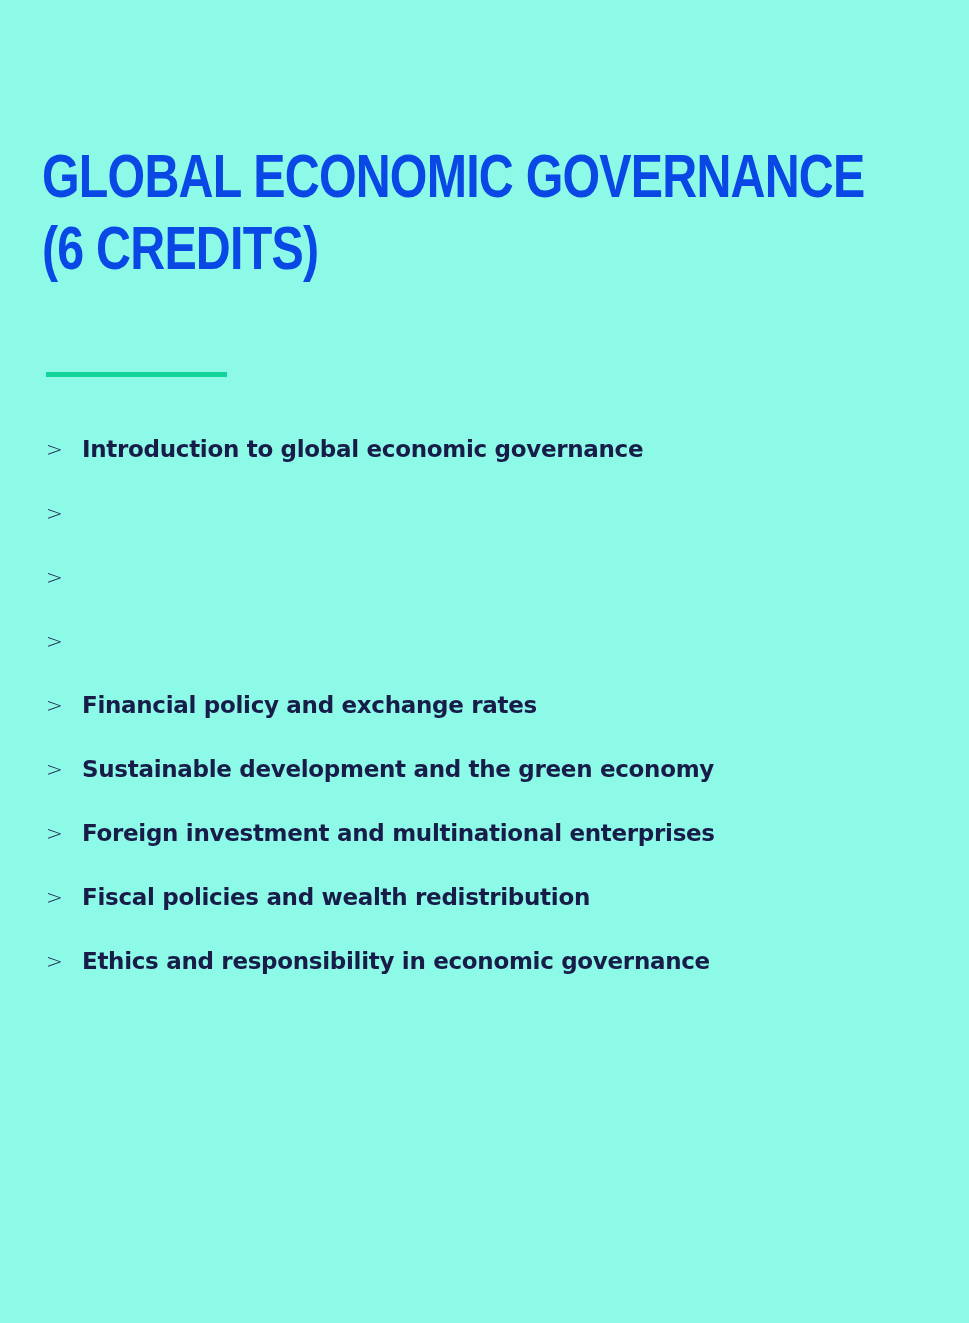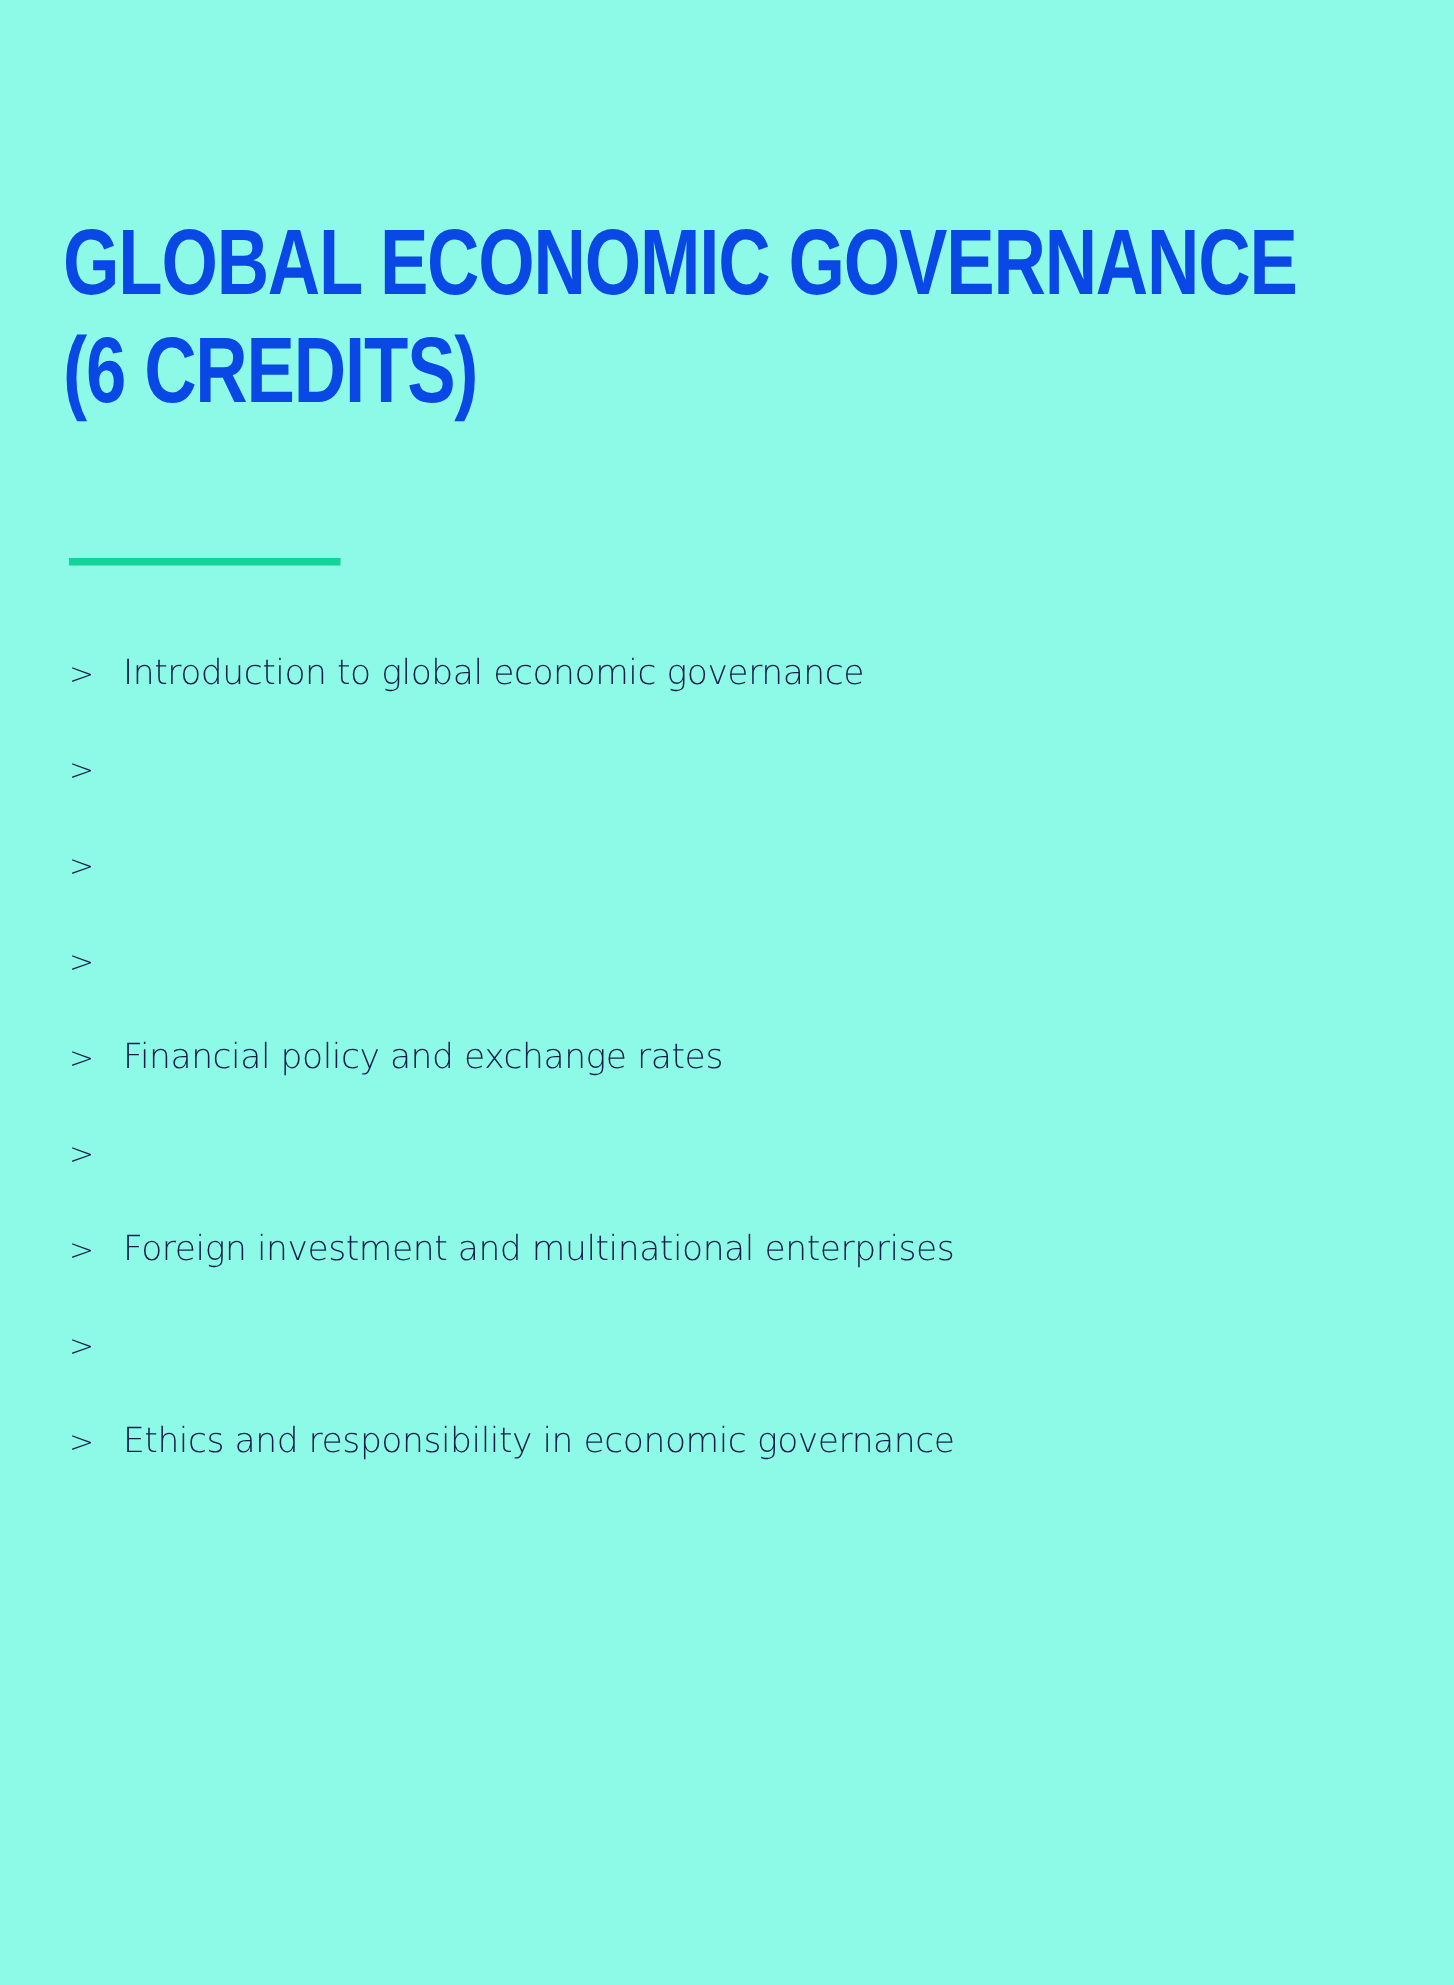--- a/index.html
+++ b/index.html
@@ -4,21 +4,21 @@
 <style>
   html, body { margin:0; padding:0; }
   body { width:969px; height:1323px; background:#8dfae8; overflow:hidden; position:relative; }
   .title { position:absolute; left:42px; top:140px; margin:0; color:#0a48e6;
     font-family:"Liberation Sans Narrow","Liberation Sans",sans-serif; font-weight:700;
     font-size:62px; line-height:72px; letter-spacing:-1px; transform:scaleX(0.78); transform-origin:left top; white-space:nowrap; }
   .rule { position:absolute; left:46px; top:372px; width:181px; height:5px; background:#10d49a; }
   ul { position:absolute; left:46px; top:430px; margin:0; padding:0; list-style:none; }
   li { height:64px; display:flex; align-items:flex-start; font-family:"DejaVu Sans",sans-serif; font-size:23px; color:#171c48; font-weight:300; }
   .chev { width:36px; font-size:20px; line-height:38px; }
-  .lbl { line-height:38px; letter-spacing:-0.3px; }
+  .lbl { line-height:38px; letter-spacing:-0.3px;font-weight:bold; }
 </style>
 </head>
 <body>
 
 <h1 class="title">
   <span>GLOBAL ECONOMIC GOVERNANCE</span><br>
   <span>(6 CREDITS)</span>
 </h1>
 <div class="rule"></div>
 <ul>
@@ -34,25 +34,27 @@
     </li>
   <li>
       <span class="chev">&gt;</span>
     </li>
   <li>
       <span class="chev">&gt;</span>
       <span class="lbl">Financial policy and exchange rates</span>
     </li>
   <li>
       <span class="chev">&gt;</span>
+      <span class="lbl">Sustainable development and the green economy</span>
     </li>
   <li>
       <span class="chev">&gt;</span>
       <span class="lbl">Foreign investment and multinational enterprises</span>
     </li>
   <li>
       <span class="chev">&gt;</span>
+      <span class="lbl">Fiscal policies and wealth redistribution</span>
     </li>
   <li>
       <span class="chev">&gt;</span>
       <span class="lbl">Ethics and responsibility in economic governance</span>
     </li>
 </ul>
 
 </body></html>

